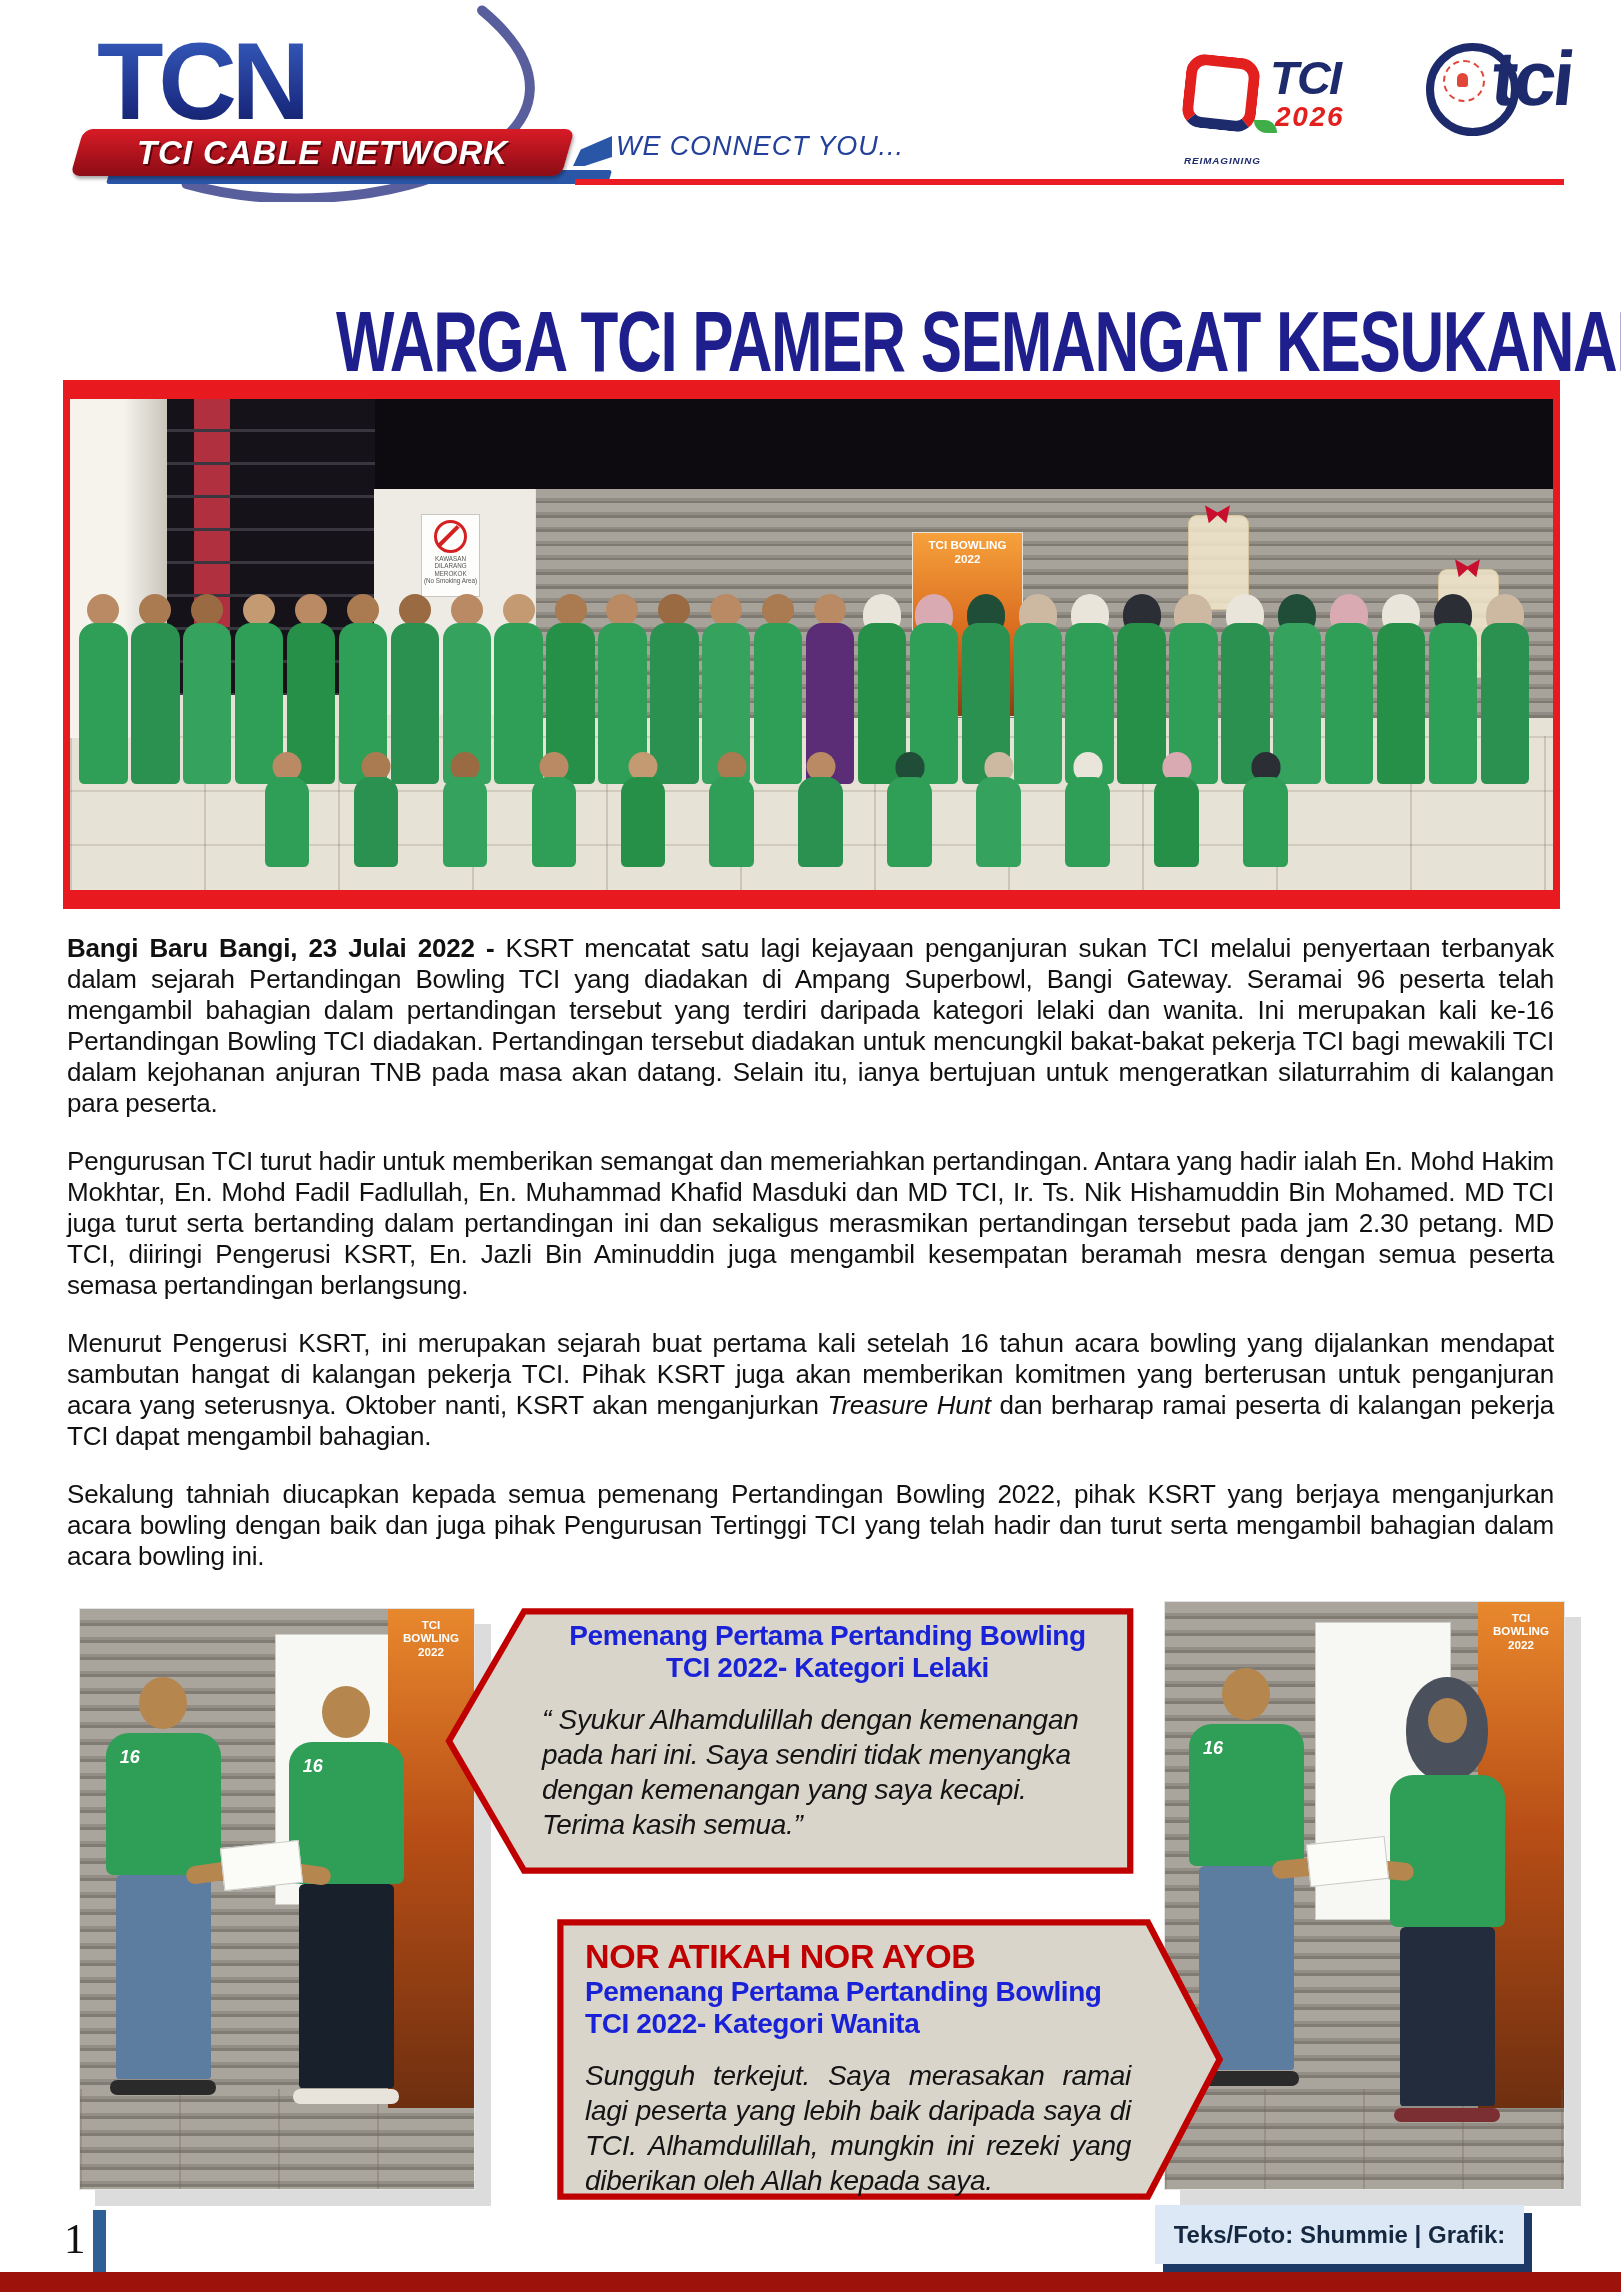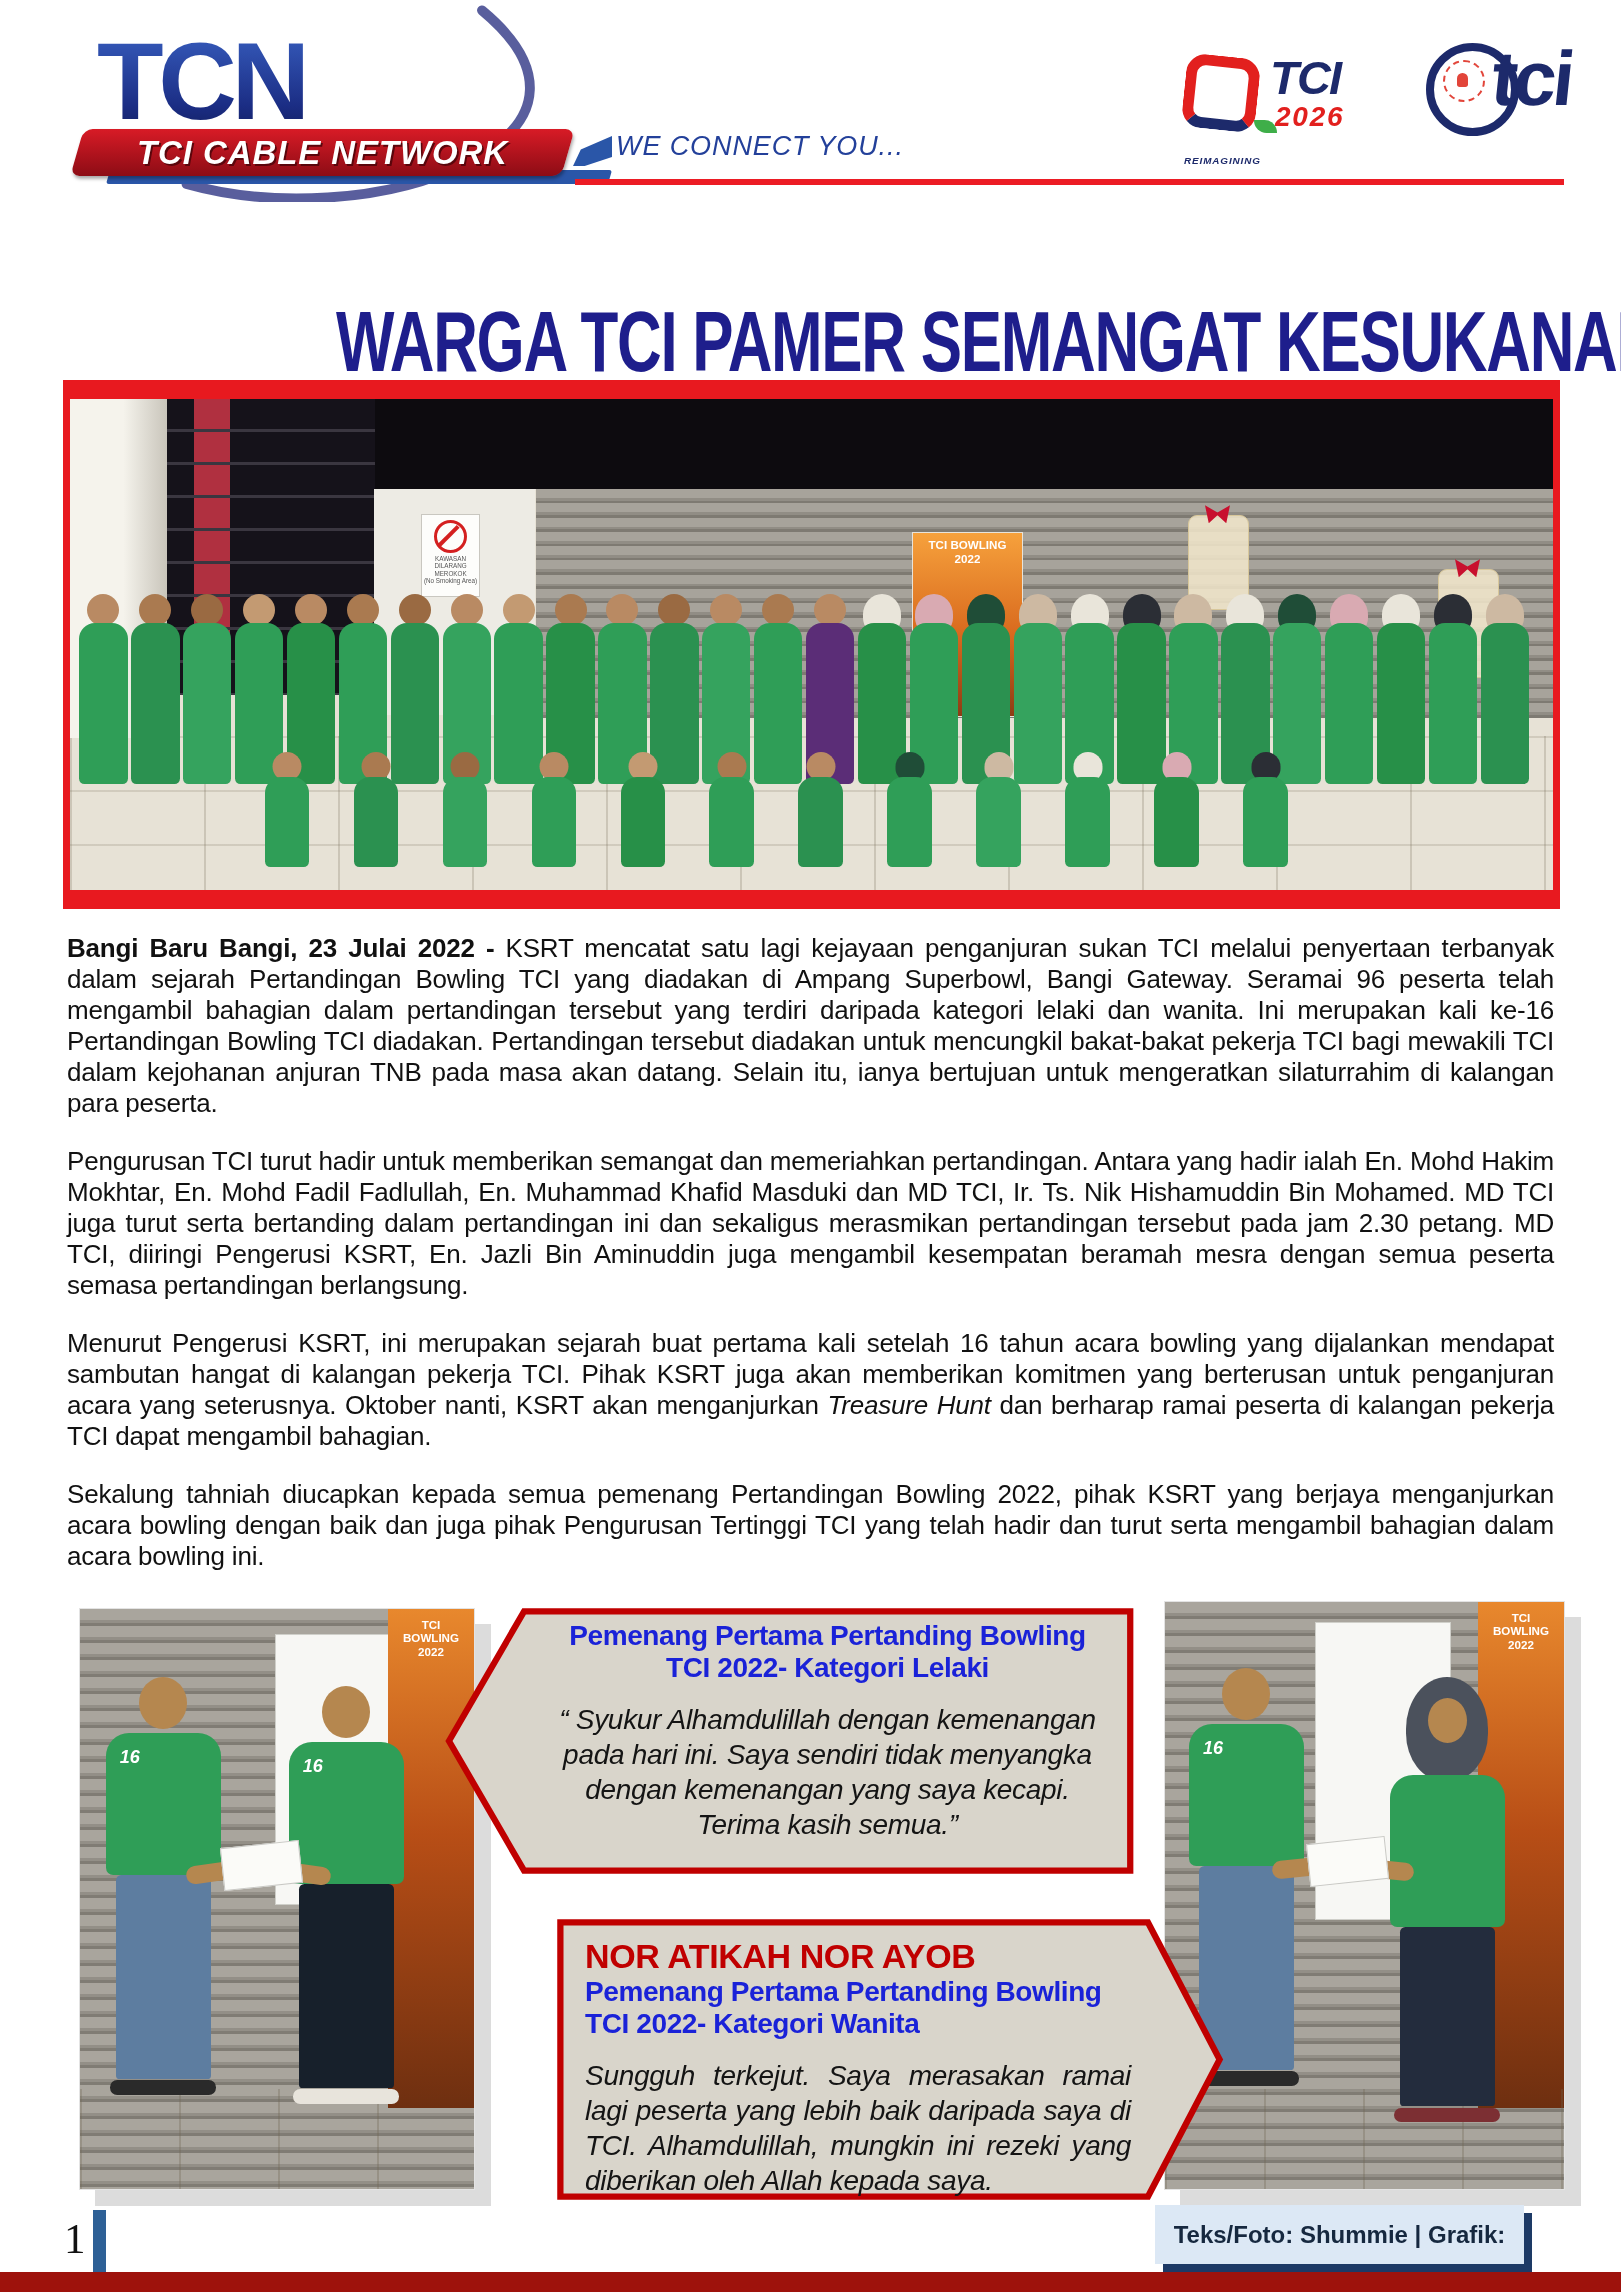--- a/index.html
+++ b/index.html
@@ -100,21 +100,21 @@
   .co{position:absolute;z-index:5;}
   .co svg{position:absolute;left:0;top:0;}
   .co1{left:445px;top:1606px;width:691px;height:270px;}
   .co1 .cotext{position:absolute;left:97px;right:23px;top:14.3px;}
   .co2{left:555px;top:1917px;width:670px;height:285px;}
   .co2 .cotext{position:absolute;left:30px;width:546px;top:19.7px;}
   .co-name{font-size:34px;font-weight:800;color:#c00000;letter-spacing:-0.4px;}
   .co-role{font-size:28px;font-weight:700;color:#1a22d8;line-height:32px;letter-spacing:-0.4px;}
   .co-quote{font-size:28px;font-style:italic;color:#141414;line-height:35px;margin-top:18px;letter-spacing:-0.3px;}
   .co1 .co-name,.co1 .co-role{text-align:center;}
-  .co1 .co-quote{text-align:center;}
+  .co1 .co-quote{text-align:left;}
   .co2 .co-quote{text-align:justify;}
 
   
   .gphoto{position:absolute;overflow:hidden;border:0.9px solid #e3e3e3;box-shadow:16px 16px 0 #dcdcdc;
     background:repeating-linear-gradient(180deg,#a9a59d 0 10.7px,#938f87 10.7px 14.3px,#807c74 14.3px 17px);}
   .gp-left{left:79px;top:1608px;width:394px;height:580px;}
   .gp-right{left:1164px;top:1601px;width:399px;height:587px;}
   .gp-floor{position:absolute;left:0;right:0;bottom:0;height:100px;background:linear-gradient(180deg,#e8e2d4,#cfc8b6);
     background-image:repeating-linear-gradient(90deg,rgba(110,100,80,.3) 0 1.8px,transparent 1.8px 99px);}
   .gp-banner{position:absolute;right:0;top:0;width:86px;bottom:81px;

